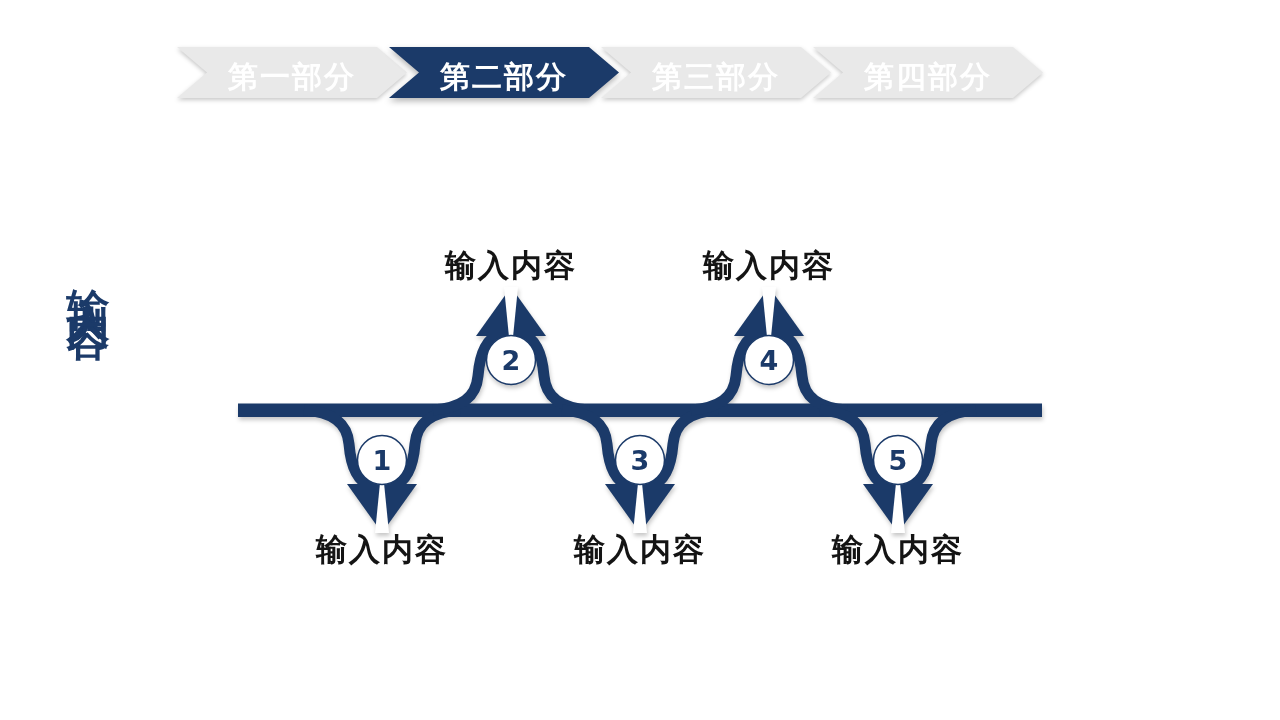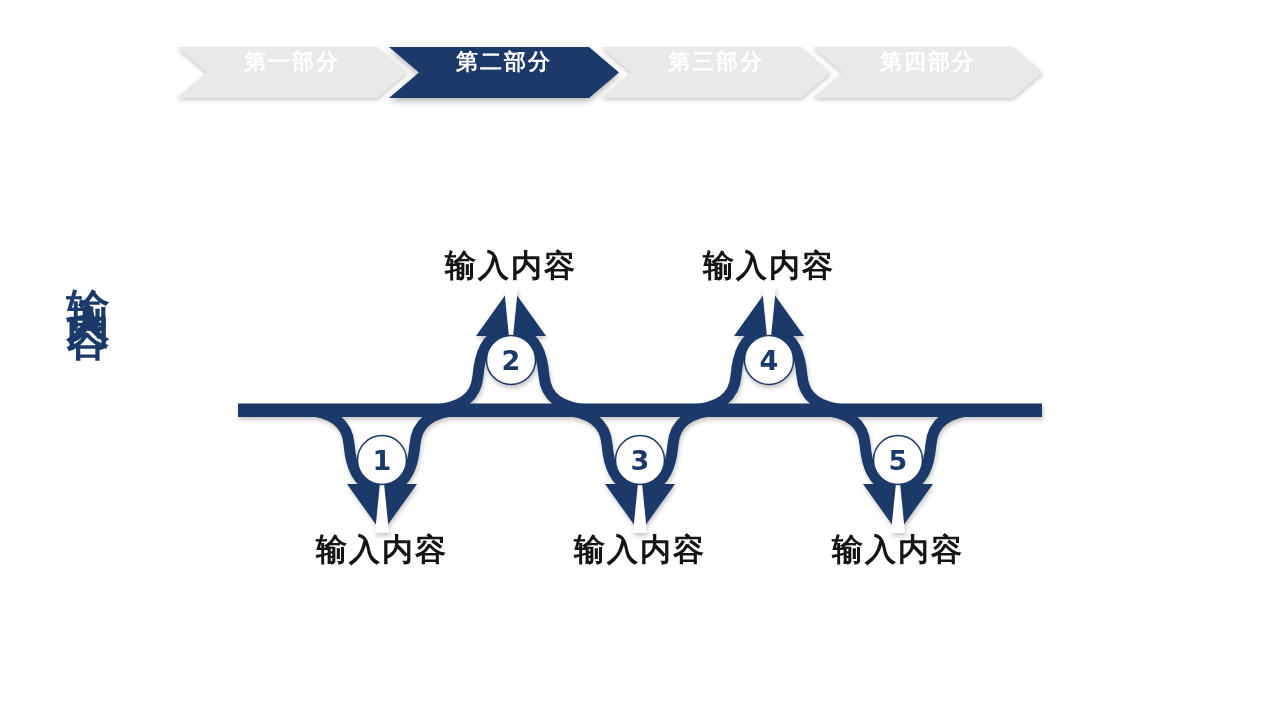--- a/index.html
+++ b/index.html
@@ -7,23 +7,23 @@
     position:relative;width:1280px;height:720px;background:#ffffff;overflow:hidden;
     font-family:"DejaVu Sans","Liberation Sans",sans-serif;
   }
   
   .tab-wrap{
     position:absolute;top:47px;width:230px;height:51px;
     filter:drop-shadow(0 2px 2px rgba(0,0,0,0.22));
   }
   .tab{
     width:100%;height:100%;
-    display:flex;align-items:flex-start;justify-content:center;
+    display:flex;align-items:flex-end;justify-content:center;
     background:#e9e9e9;color:#ffffff;
-    font-size:22px;font-weight:700;letter-spacing:2px;
+    font-size:30px;font-weight:700;letter-spacing:2px;
     clip-path:polygon(0 0, calc(100% - 30px) 0, 100% 50%, calc(100% - 30px) 100%, 0 100%, 30px 50%);
   }
   .tab-wrap.active{filter:drop-shadow(0 3px 3px rgba(0,0,0,0.30));}
   .tab-wrap.active .tab{background:#1b3a69;}
   
   .side-title{
     position:absolute;left:56px;top:254px;height:220px;
     writing-mode:vertical-rl;text-orientation:upright;
     font-size:43px;font-weight:700;color:#1b3a69;letter-spacing:9px;line-height:66px;
   }

